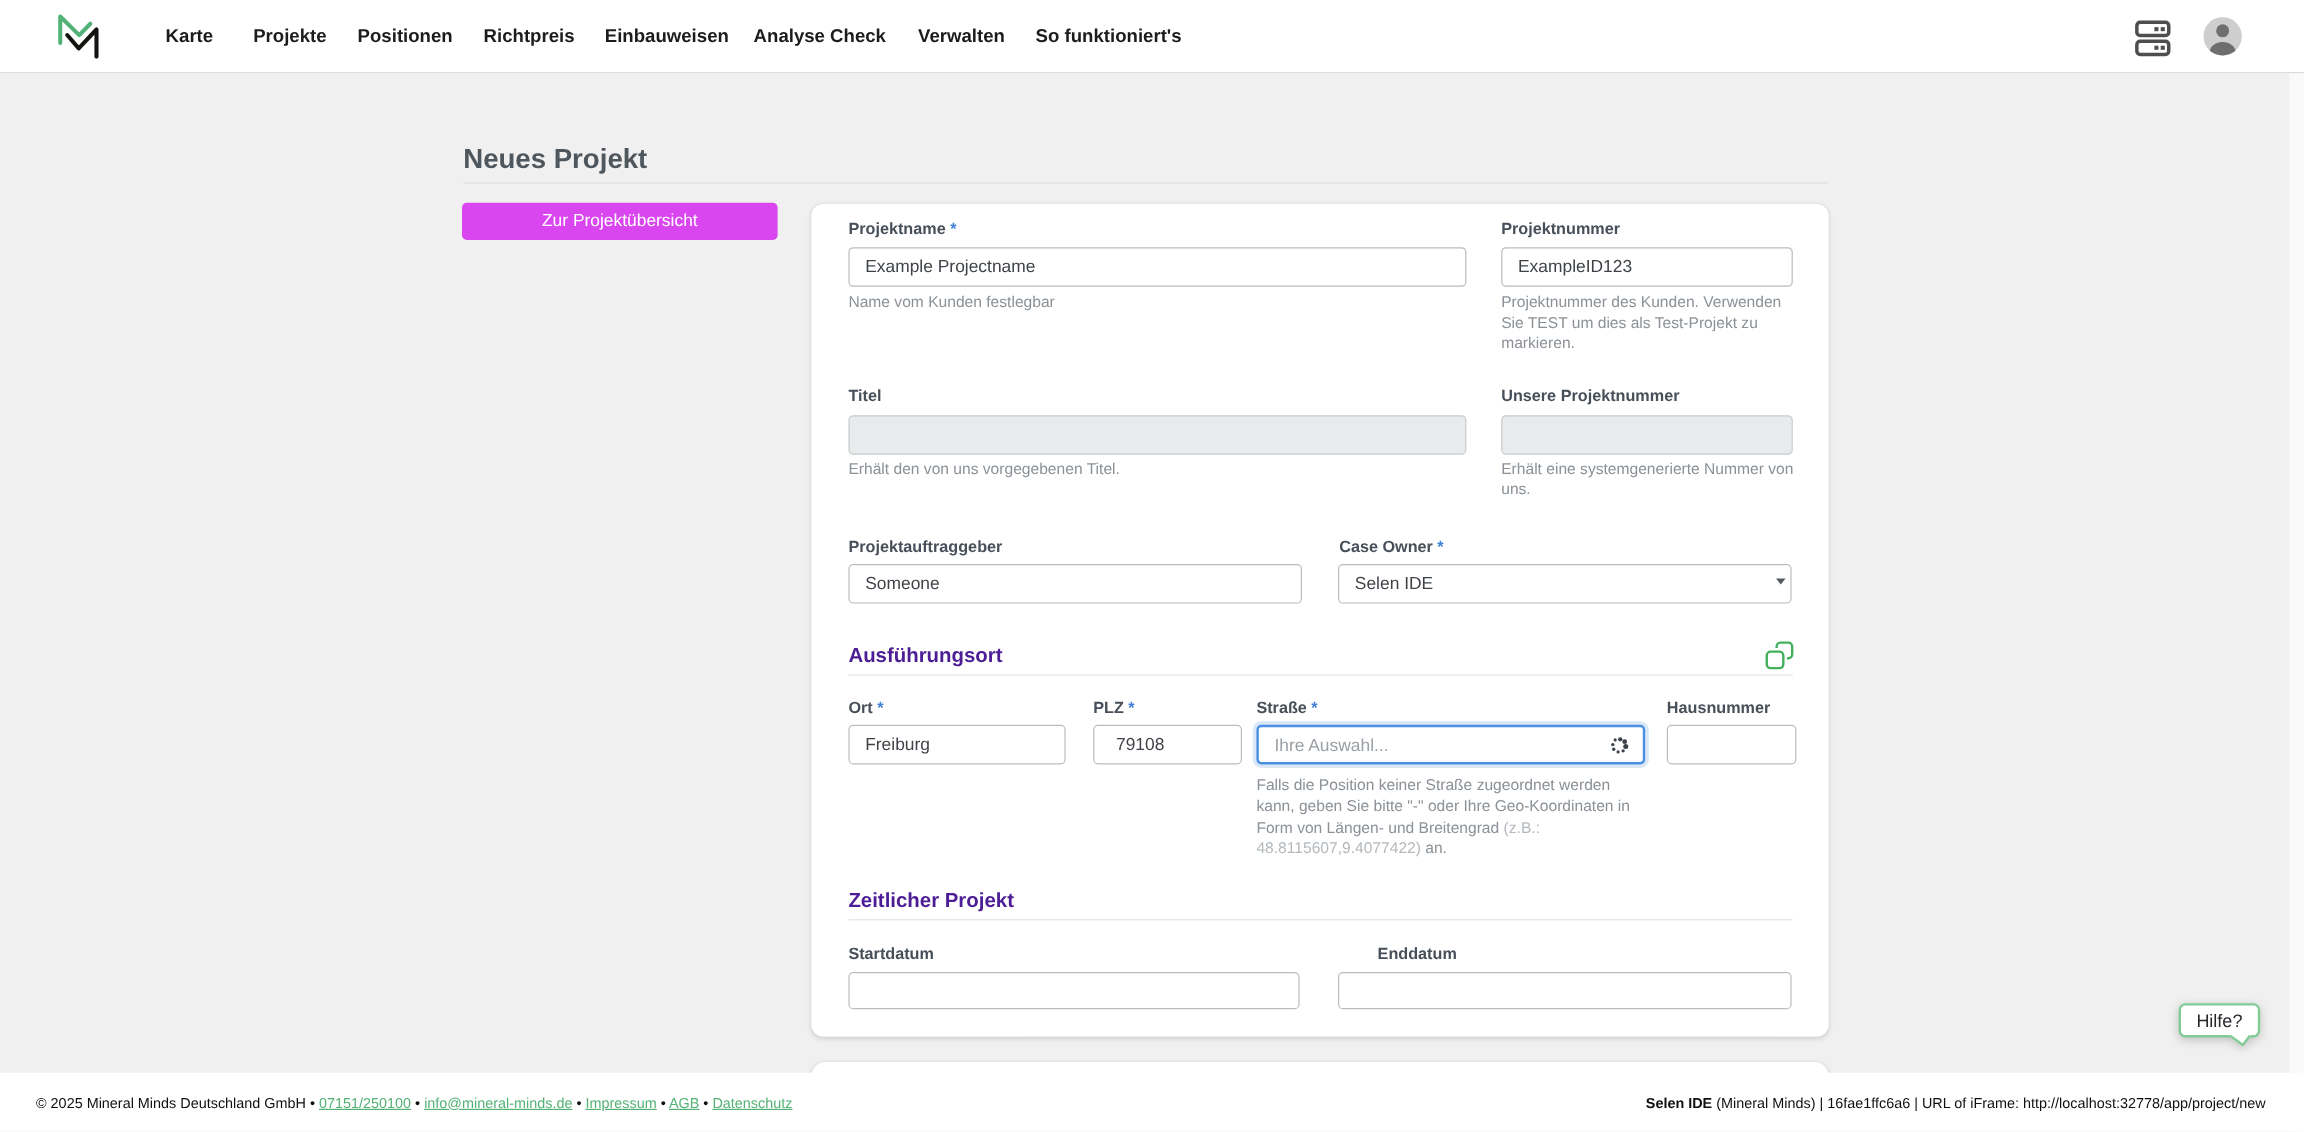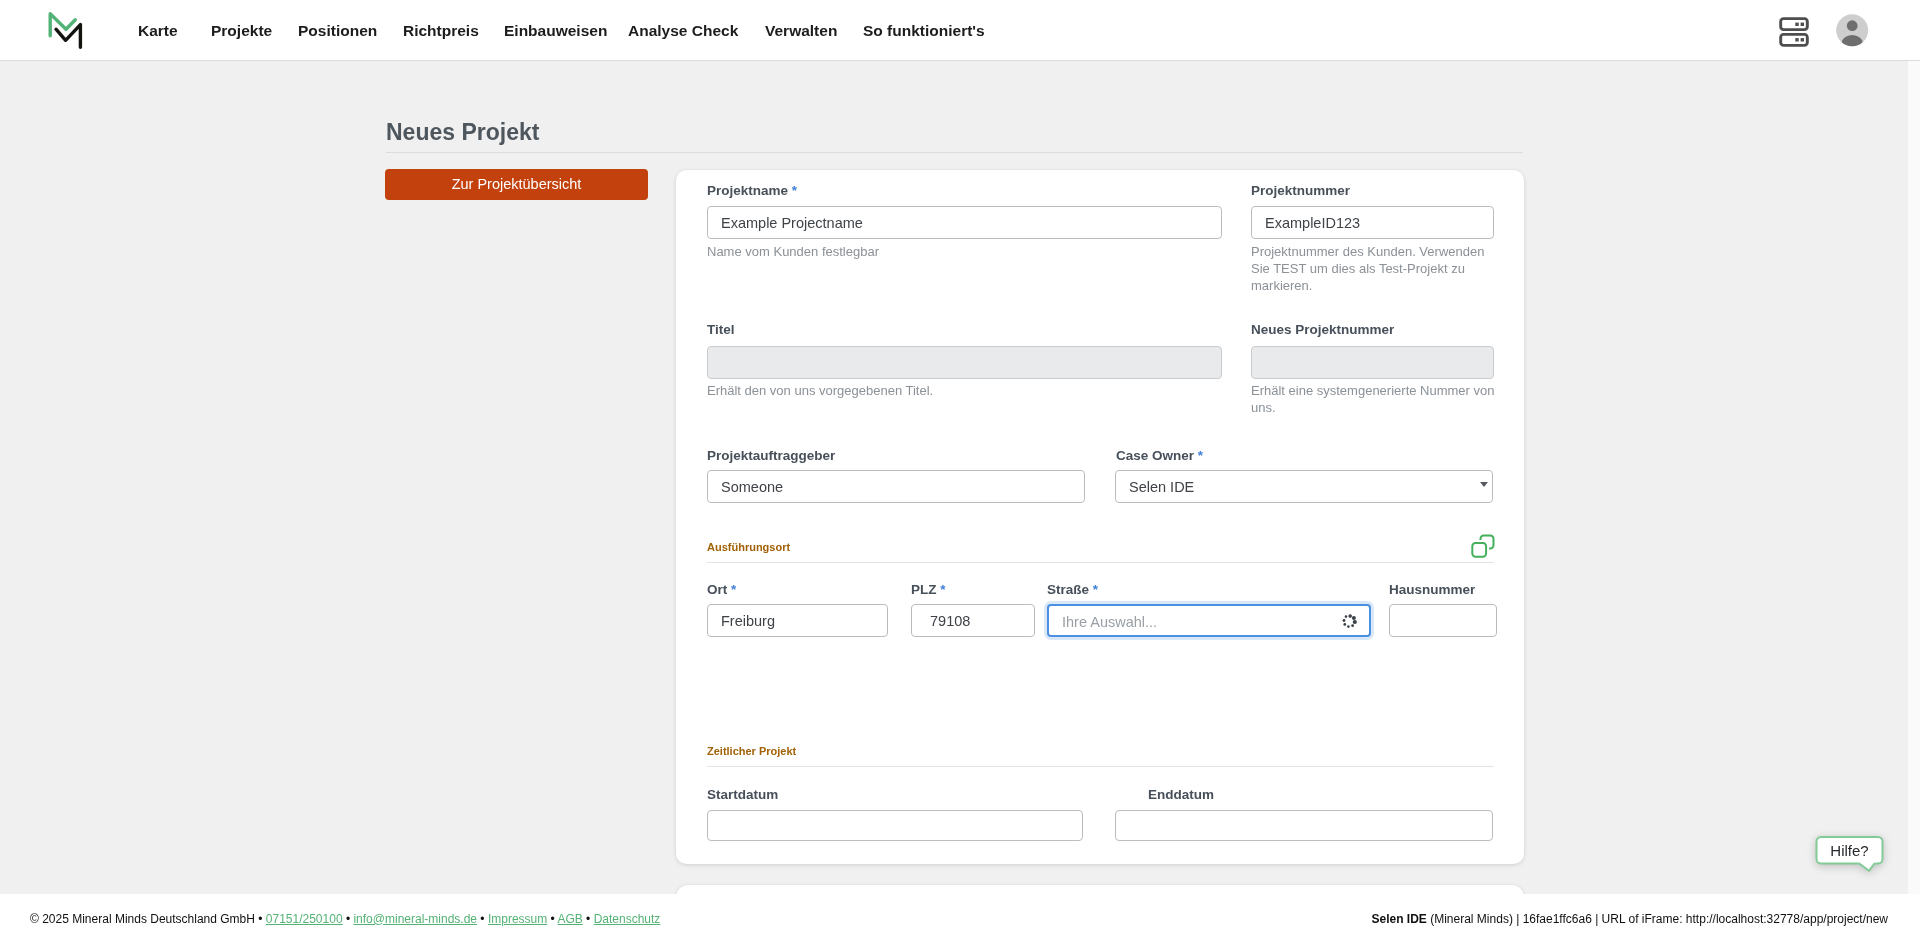--- a/index.html
+++ b/index.html
@@ -8,32 +8,32 @@
   body { font-family:"Liberation Sans", sans-serif; background:#fff; position:relative; }
   #page { position:absolute; left:0; top:0; width:1920px; height:943px; }
   .abs { position:absolute; }
   
   #hdr { left:0; top:0; width:1920px; height:61px; background:#fff; border-bottom:1px solid #dcdcdc; z-index:5; }
   .nav { font-size:15.5px; font-weight:bold; color:#1c1c1e; line-height:15.5px; top:23px; white-space:nowrap; z-index:6; }
   
   #bg { left:0; top:61px; width:1908px; height:882px; background:#f0f0f0; }
   #h1 { left:386px; top:121px; font-size:23px; font-weight:bold; color:#4e565e; line-height:23px; }
   #hrule { left:386px; top:152px; width:1137px; height:1px; background:#dcdcdc; }
-  #backbtn { left:385px; top:169px; width:263px; height:31px; background:#c2410c; border-radius:4px; color:#fff; font-size:14.5px; text-align:center; line-height:31px; }
+  #backbtn { left:385px; top:169px; width:263px; height:31px; background:#d946ef; border-radius:4px; color:#fff; font-size:14.5px; text-align:center; line-height:31px; }
   
   .card { background:#fff; border-radius:10px; box-shadow:0 1px 4px rgba(0,0,0,0.13), 0 0 1px rgba(0,0,0,0.08); }
   #card1 { left:676px; top:170px; width:848px; height:694px; }
   #card2 { left:676px; top:885px; width:848px; height:50px; border-radius:12px 12px 0 0; }
   
   .lbl { font-size:13.5px; font-weight:bold; color:#47505a; line-height:15px; white-space:nowrap; }
   .req { color:#4080d8; }
   .inp { height:33px; background:#fff; border:1px solid #b9bcc0; border-radius:4px; font-size:14.5px; color:#3f4348; line-height:29px; padding:2px 13px 0; white-space:nowrap; overflow:hidden; }
   .inp.dis { background:#e9eaeb; border-color:#c9ccce; }
   .hint { font-size:13px; color:#8b9197; line-height:17px; }
-  .sect { font-size:11px; font-weight:bold; color:#a16207; line-height:16px; }
+  .sect { font-size:17px; font-weight:bold; color:#4c1d95; line-height:16px; }
   .srule { height:1px; background:#e3e3e4; }
   .ph { color:#9aa0a6; }
   .lite { color:#b4b9bd; }
   
   #footer { left:0; top:894px; width:1920px; height:49px; background:#fff; z-index:6; display:flex; align-items:center; justify-content:space-between; padding:0 32px 0 30px; font-size:12px; color:#101010; }
   #footer a { color:#53b274; }
   
   #scroll { left:1908px; top:61px; width:12px; height:882px; background:#fafafa; }
 </style>
 </head>
@@ -84,21 +84,21 @@
   <div class="abs card" id="card1"></div>
 
   <div class="abs lbl" style="left:707px; top:183px;">Projektname <span class="req">*</span></div>
   <div class="abs lbl" style="left:1251px; top:183px;">Projektnummer</div>
   <div class="abs inp" style="left:707px; top:206px; width:515px;">Example Projectname</div>
   <div class="abs inp" style="left:1251px; top:206px; width:243px;">ExampleID123</div>
   <div class="abs hint" style="left:707px; top:243px;">Name vom Kunden festlegbar</div>
   <div class="abs hint" style="left:1251px; top:243px; width:250px;">Projektnummer des Kunden. Verwenden<br>Sie TEST um dies als Test-Projekt zu<br>markieren.</div>
 
   <div class="abs lbl" style="left:707px; top:322px;">Titel</div>
-  <div class="abs lbl" style="left:1251px; top:322px;">Neues Projektnummer</div>
+  <div class="abs lbl" style="left:1251px; top:322px;">Unsere Projektnummer</div>
   <div class="abs inp dis" style="left:707px; top:346px; width:515px;"></div>
   <div class="abs inp dis" style="left:1251px; top:346px; width:243px;"></div>
   <div class="abs hint" style="left:707px; top:382px;">Erhält den von uns vorgegebenen Titel.</div>
   <div class="abs hint" style="left:1251px; top:382px; width:250px;">Erhält eine systemgenerierte Nummer von<br>uns.</div>
 
   <div class="abs lbl" style="left:707px; top:448px;">Projektauftraggeber</div>
   <div class="abs lbl" style="left:1116px; top:448px;">Case Owner <span class="req">*</span></div>
   <div class="abs inp" style="left:707px; top:470px; width:378px;">Someone</div>
   <div class="abs inp" style="left:1115px; top:470px; width:378px;">Selen IDE</div>
   <div class="abs" style="left:1480px; top:482px; width:0; height:0; border-left:4px solid transparent; border-right:4px solid transparent; border-top:5.5px solid #565a5e;"></div>
@@ -124,20 +124,21 @@
       <circle cx="13.9" cy="6.1" r="2.0"></circle>
       <circle cx="14.8" cy="10.0" r="2.1"></circle>
       <circle cx="12.6" cy="13.7" r="1.4"></circle>
       <circle cx="8.4" cy="14.6" r="1.3"></circle>
       <circle cx="4.8" cy="12.4" r="1.4"></circle>
       <circle cx="4.0" cy="8.5" r="1.4"></circle>
       <circle cx="6.0" cy="4.6" r="1.3"></circle>
     </g>
   </svg>
   <div class="abs inp" style="left:1389px; top:604px; width:108px;"></div>
+  <div class="abs hint" style="left:1047px; top:645px; width:330px; line-height:17.8px;">Falls die Position keiner Straße zugeordnet werden kann, geben Sie bitte "-" oder Ihre Geo-Koordinaten in Form von Längen- und Breitengrad <span class="lite">(z.B.: 48.8115607,9.4077422)</span> an.</div>
 
   <div class="abs sect" style="left:707px; top:743px;">Zeitlicher Projekt</div>
   <div class="abs srule" style="left:707px; top:766px; width:787px;"></div>
   <div class="abs lbl" style="left:707px; top:787px;text-align:center;">Startdatum</div>
   <div class="abs lbl" style="left:1116px; top:787px;margin-left:32px;">Enddatum</div>
   <div class="abs inp" style="left:707px; top:810px; width:376px; height:31px;"></div>
   <div class="abs inp" style="left:1115px; top:810px; width:378px; height:31px;"></div>
 
   <div class="abs card" id="card2"></div>
   <svg class="abs" style="left:1810px; top:830px; z-index:4; filter:drop-shadow(0 2px 4px rgba(0,0,0,0.20));" width="80" height="48" viewBox="0 0 80 48">

